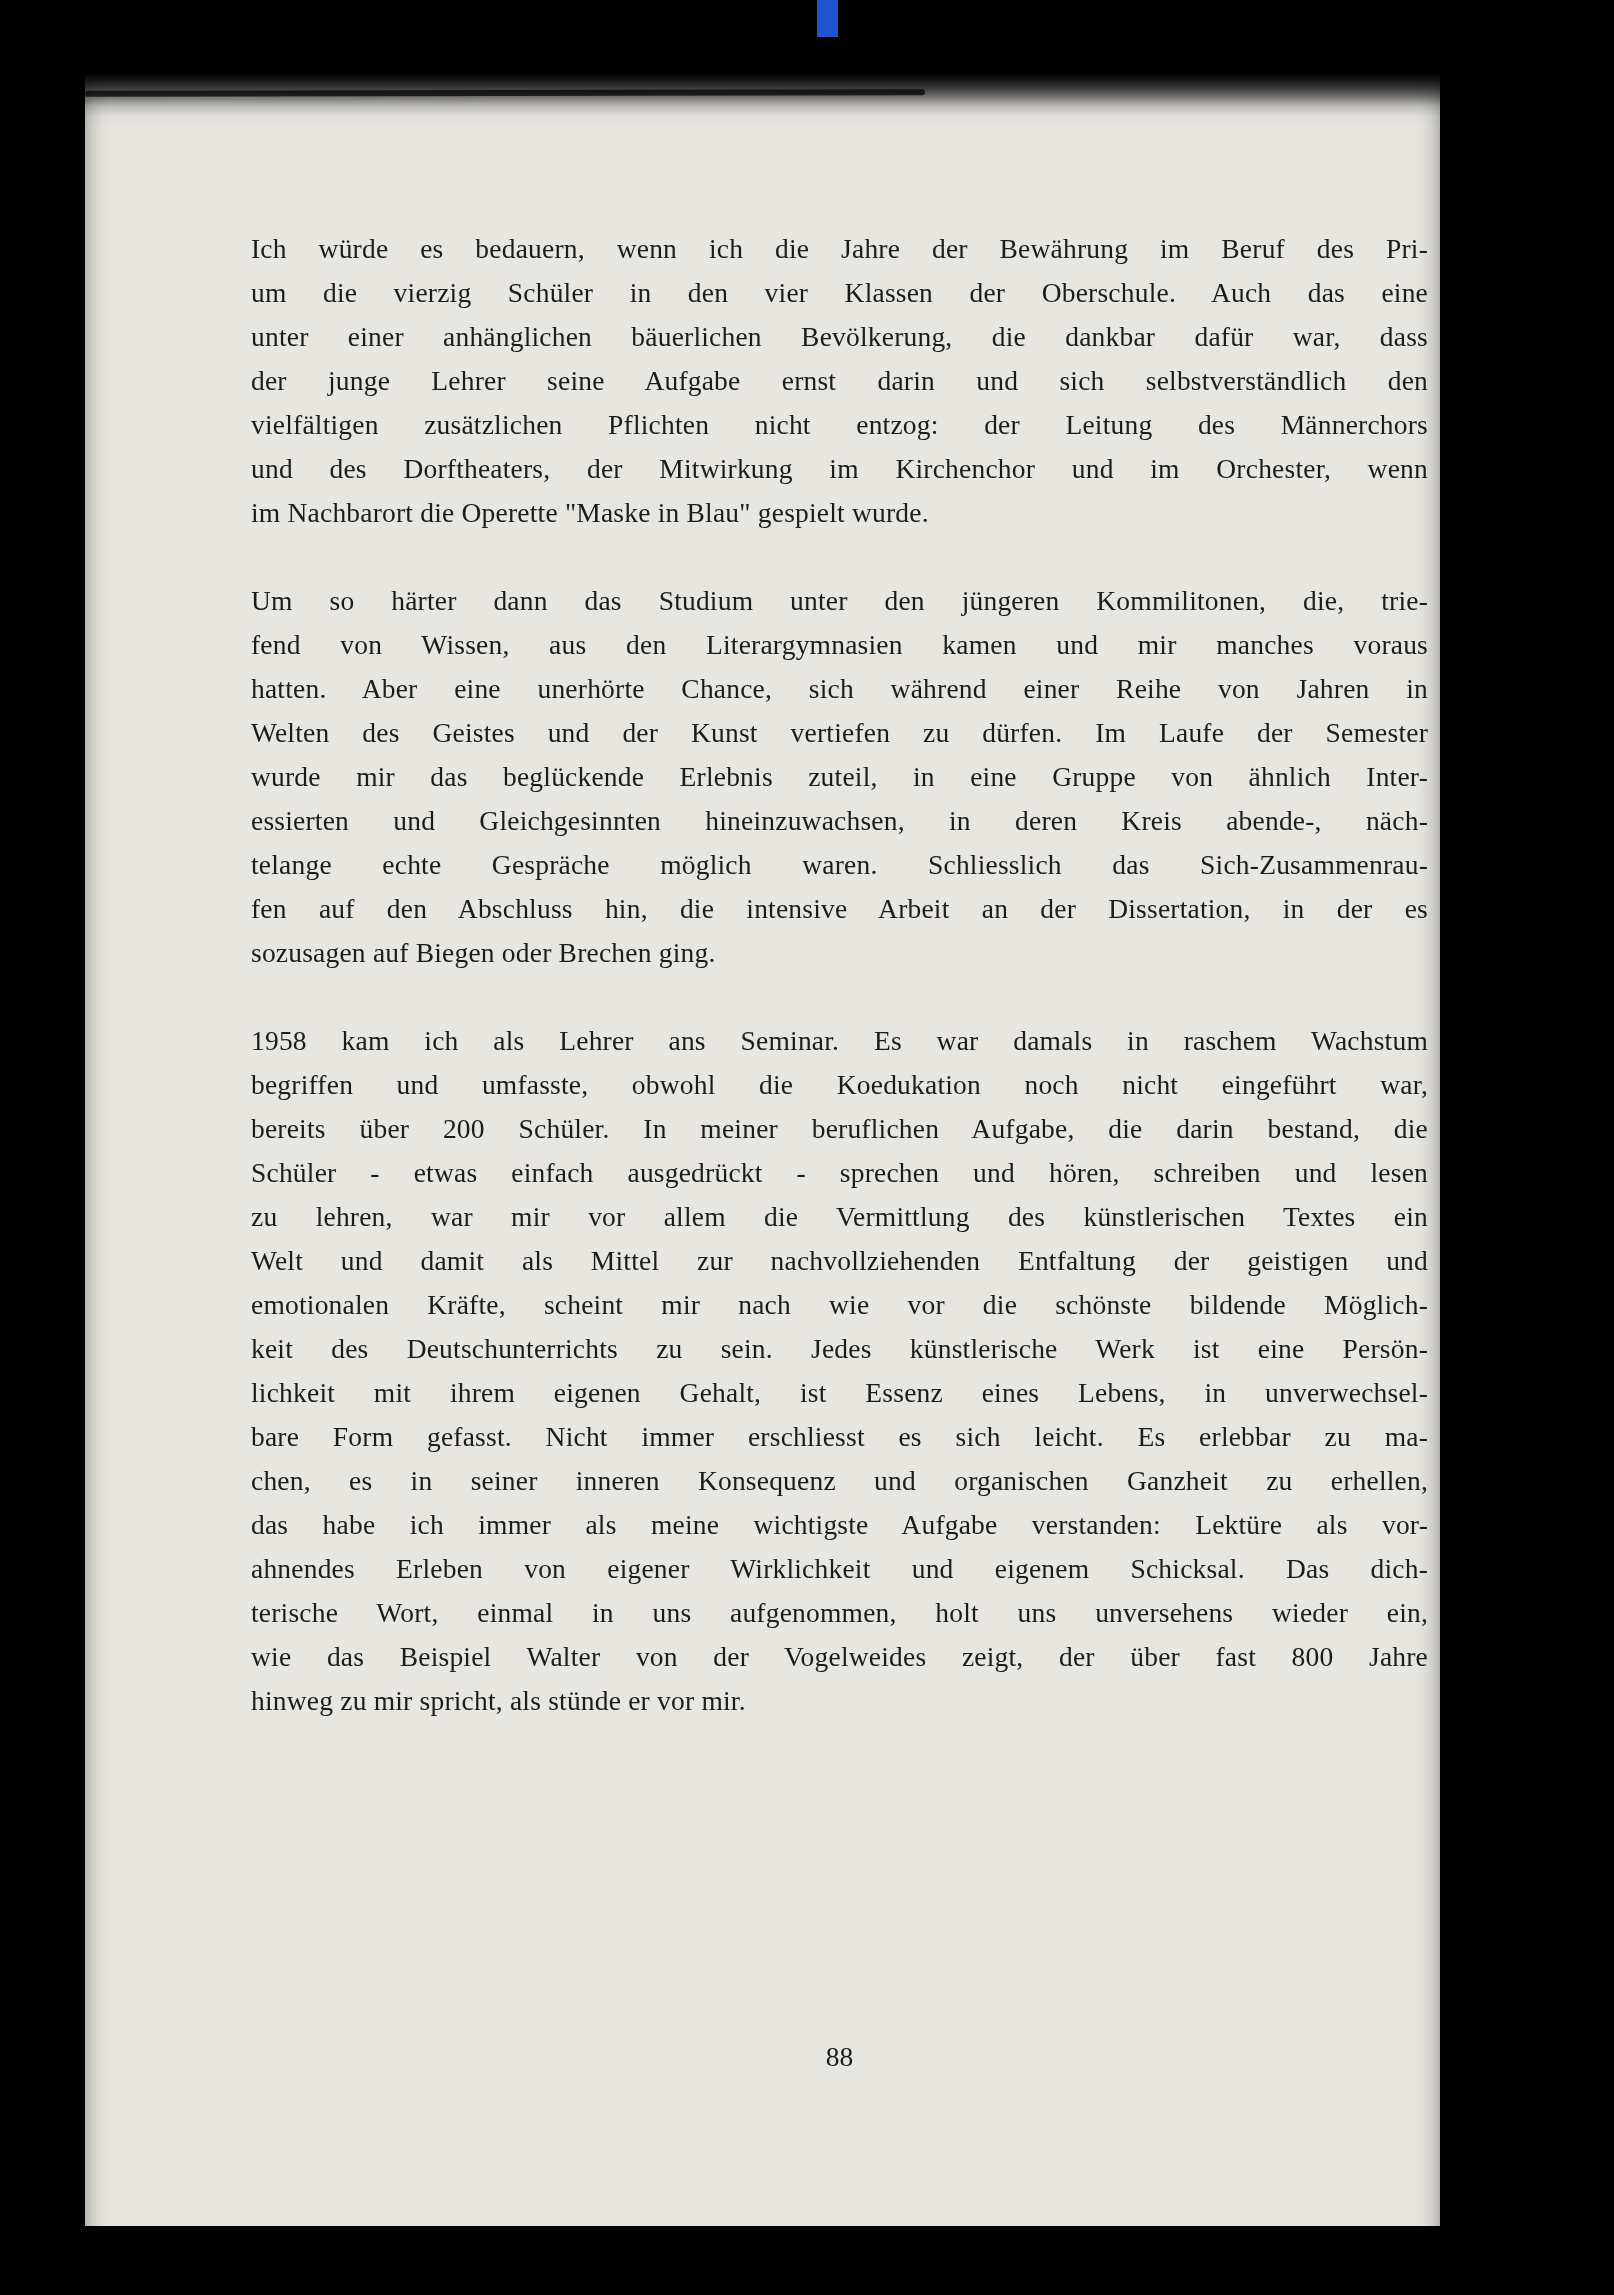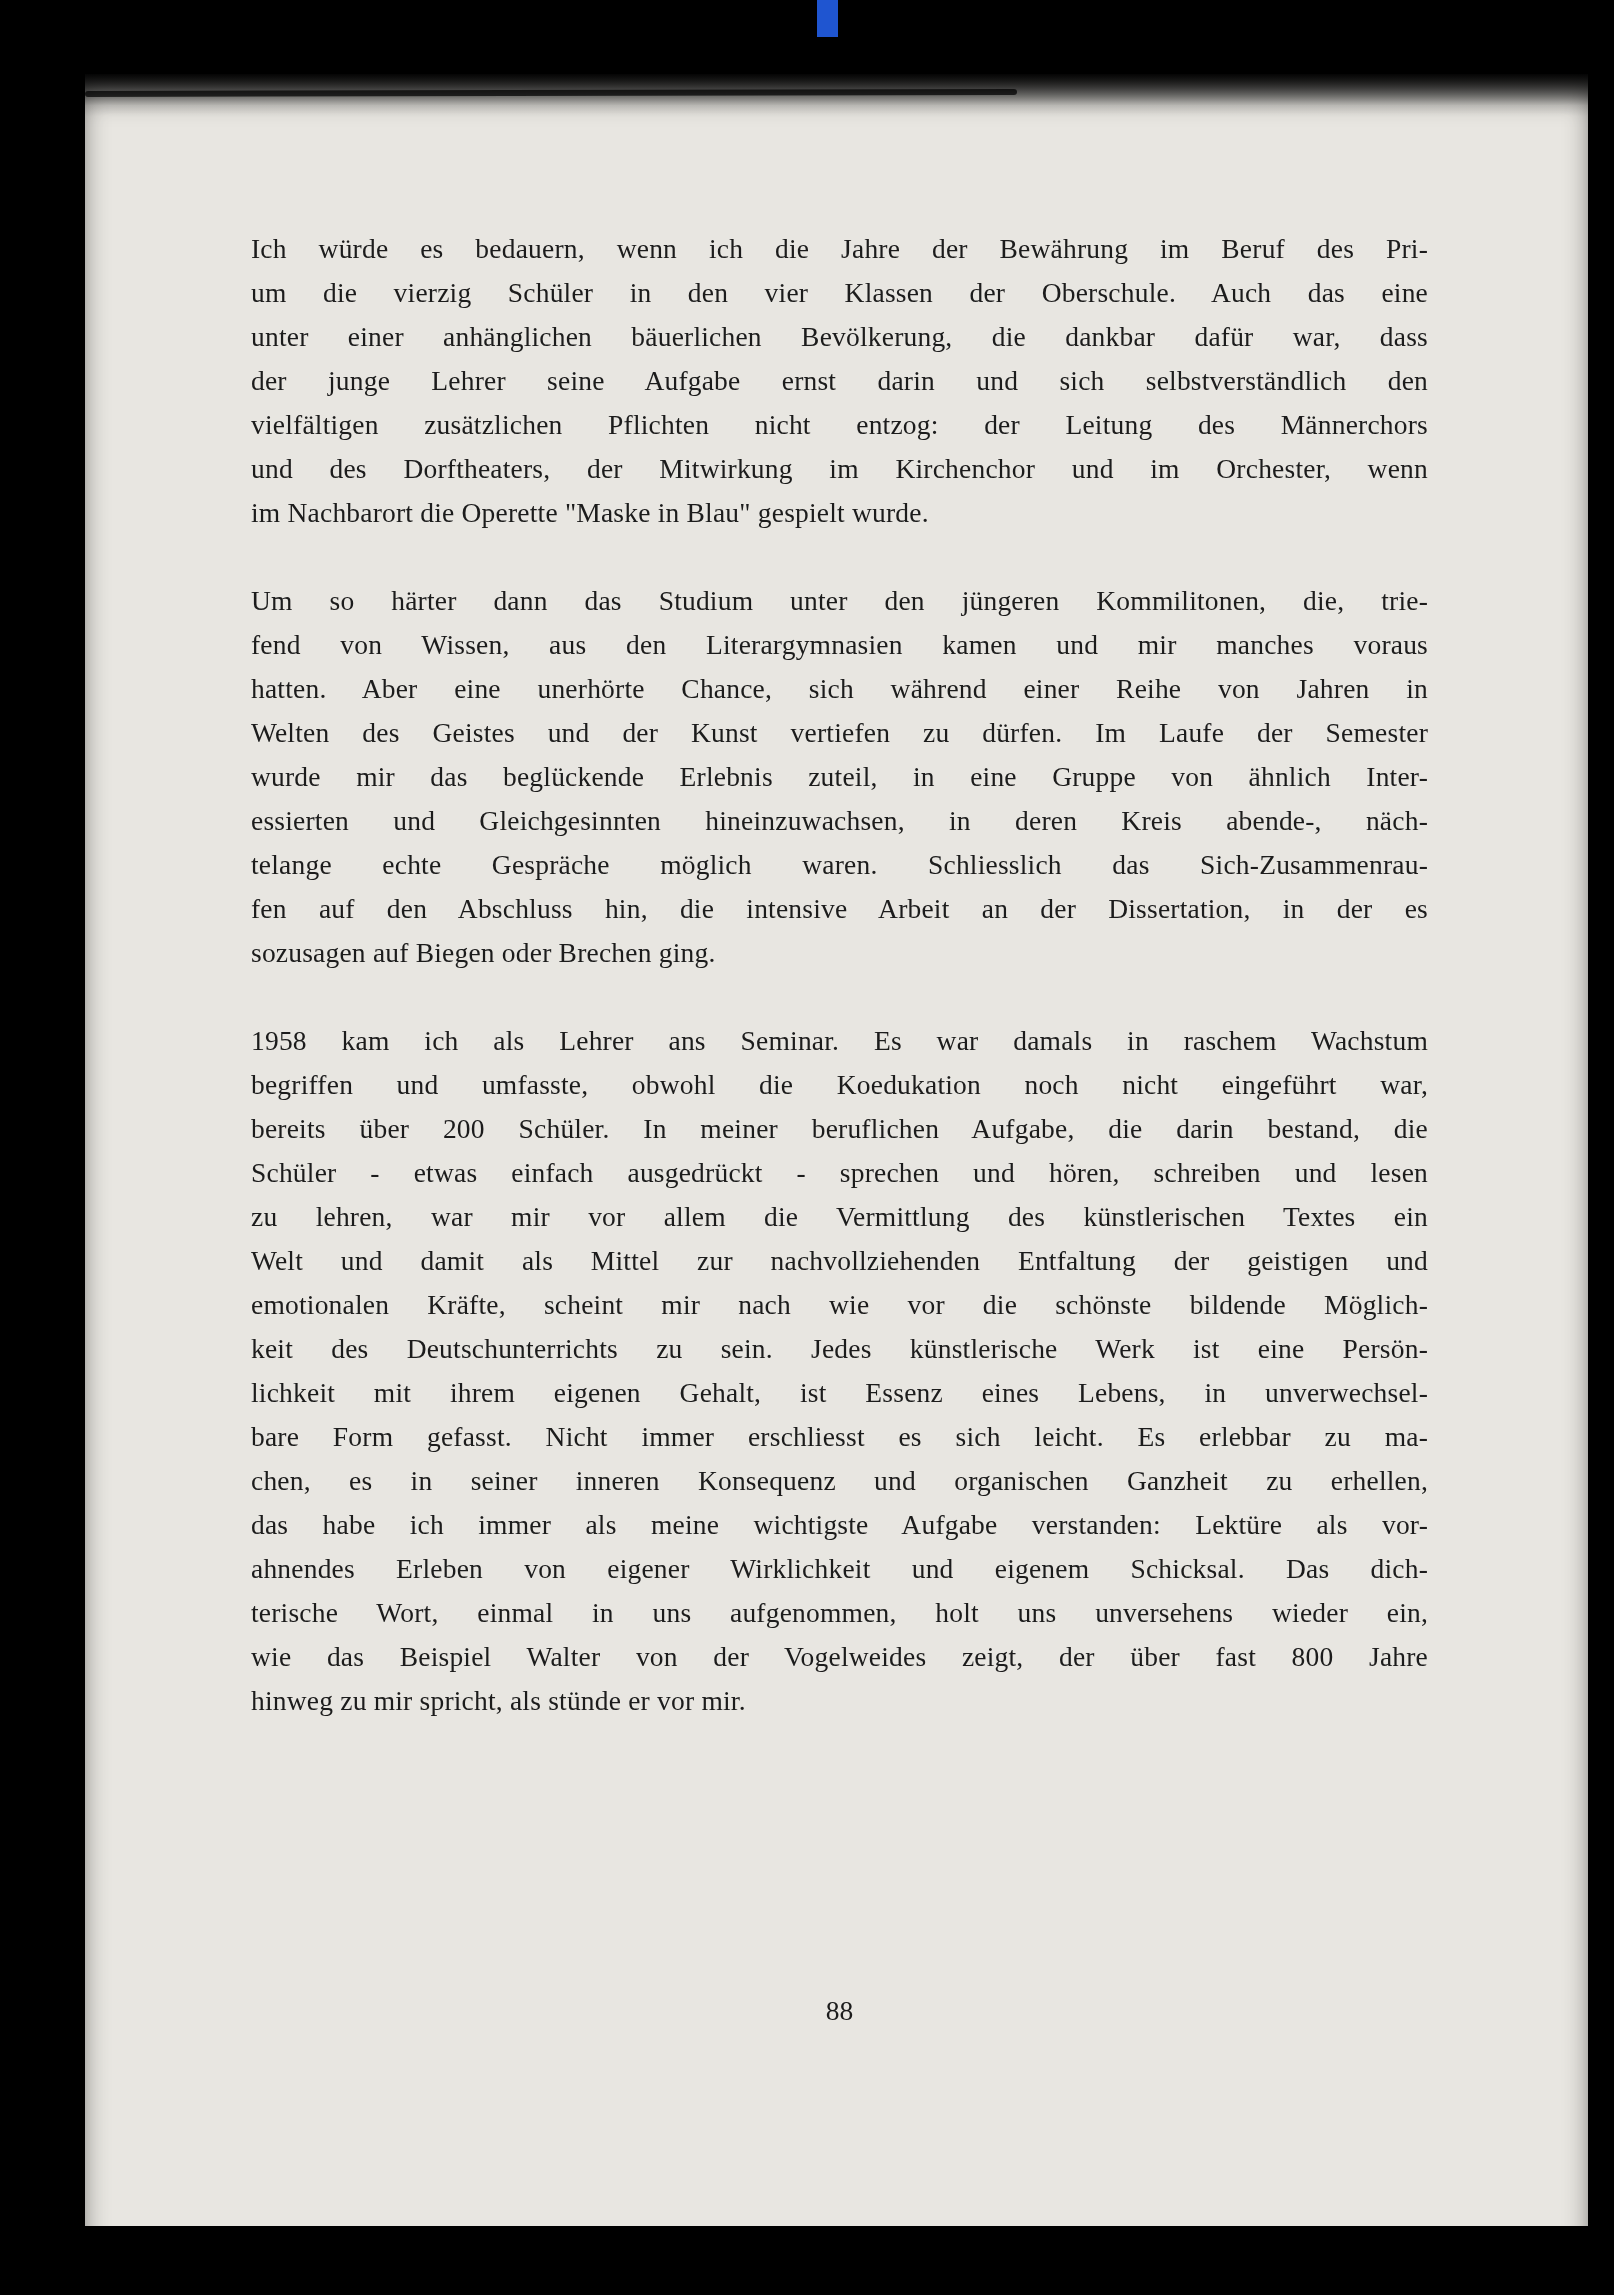--- a/index.html
+++ b/index.html
@@ -20,21 +20,21 @@
     left: 817px;
     top: 0;
     width: 21px;
     height: 37px;
     background: var(--blue-mark, #1f55d0);
   }
   .sheet {
     position: absolute;
     left: 85px;
     top: 74px;
-    width: 1503px;
+    width: 1355px;
     height: 2152px;
     background: var(--paper, #e8e6e1);
     box-shadow: inset 0 26px 31px -9.7px rgba(0,0,0,0.85);
   }
   .top-shadow {
     position: absolute;
     top: 0;
     left: 0;
     right: 0;
     height: 42px;
@@ -75,21 +75,21 @@
   .line {
     text-align: justify;
     text-align-last: justify;
   }
   .line.last {
     text-align-last: left;
   }
   .page-number {
     position: absolute;
     left: 166px;
-    top: 1915px;
+    top: 1961px;
     width: 1177px;
     text-align: center;
     font-size: 27.5px;
     line-height: 44px;
     color: var(--text, #1c1c1c);
   }
 </style>
 </head>
 <body>
 

